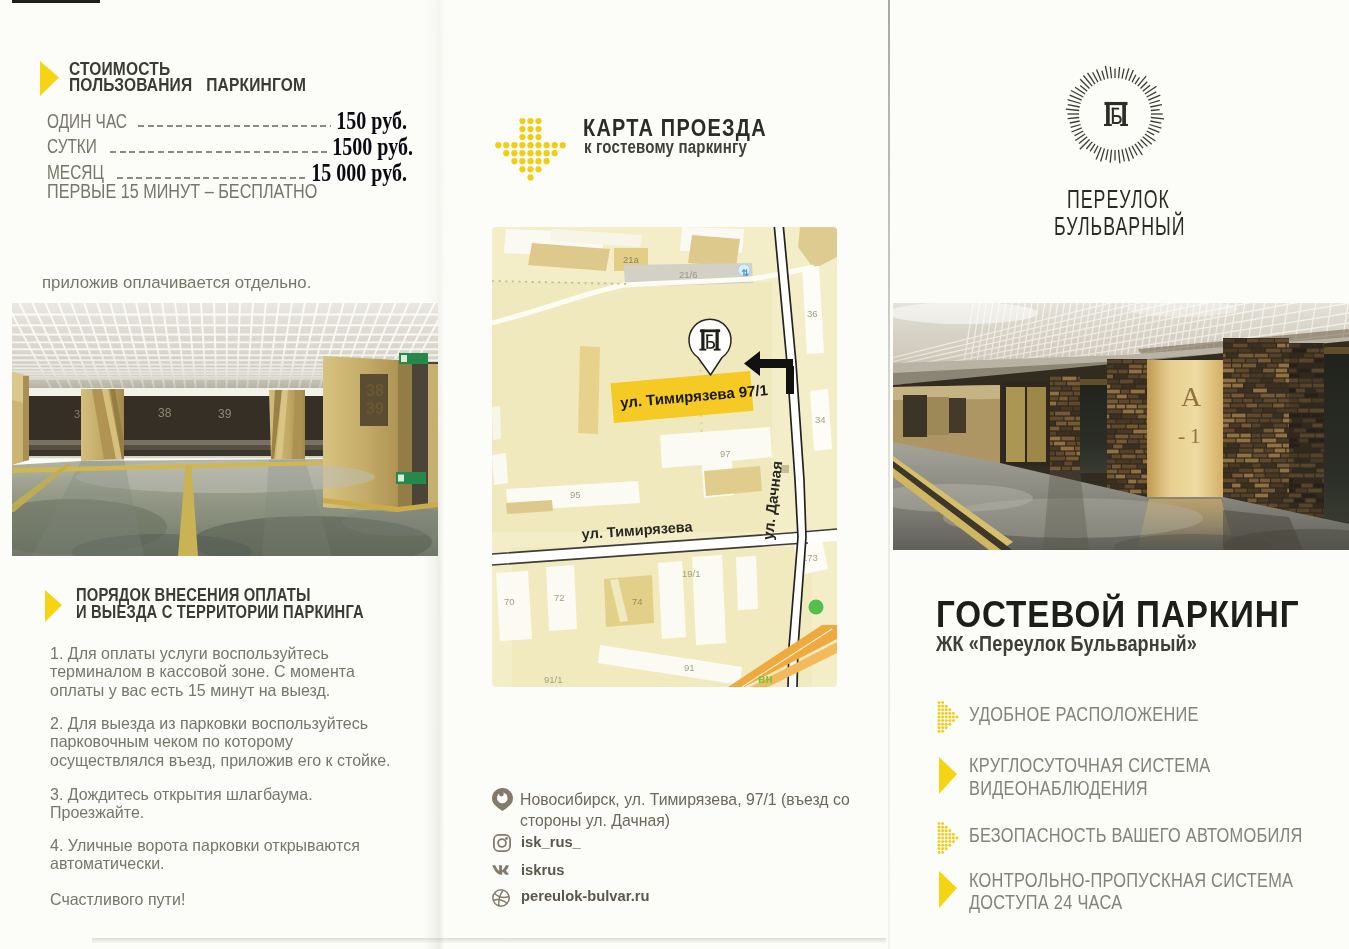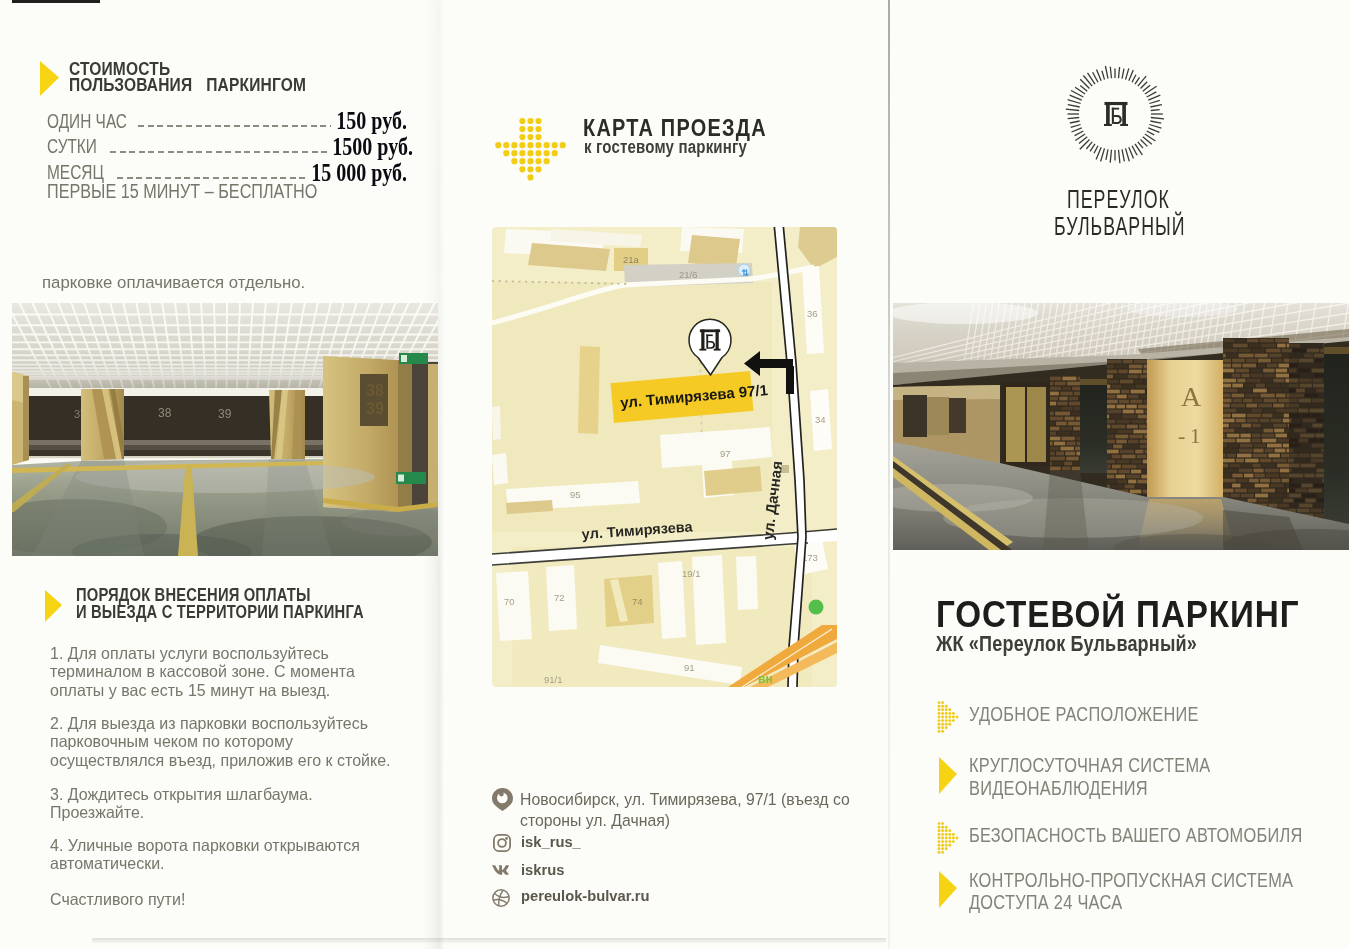--- a/index.html
+++ b/index.html
@@ -36,21 +36,21 @@
 <div class="abs gray cnd" style="left:46.5px;top:137px;font-size:19.3px;transform:scaleX(0.80);">СУТКИ</div>
 <div class="abs" style="left:110px;top:150.5px;width:217px;height:2.2px;background:repeating-linear-gradient(90deg,#8b8b80 0,#8b8b80 6px,transparent 6px,transparent 9.6px);"></div>
 <div class="abs cnd" style="left:263px;top:133.5px;width:150px;text-align:right;font-family:'Liberation Serif',serif;font-weight:700;font-size:26px;color:#0a0a12;transform:scaleX(0.77);transform-origin:100% 0;">1500 руб.</div>
 
 <div class="abs gray cnd" style="left:46.5px;top:163px;font-size:19.3px;transform:scaleX(0.80);">МЕСЯЦ</div>
 <div class="abs" style="left:117px;top:176.5px;width:189px;height:2.2px;background:repeating-linear-gradient(90deg,#8b8b80 0,#8b8b80 6px,transparent 6px,transparent 9.6px);"></div>
 <div class="abs cnd" style="left:257px;top:159.5px;width:150px;text-align:right;font-family:'Liberation Serif',serif;font-weight:700;font-size:26px;color:#0a0a12;transform:scaleX(0.77);transform-origin:100% 0;">15 000 руб.</div>
 
 <div class="abs gray cnd" style="left:46.5px;top:181.5px;font-size:19.3px;transform:scaleX(0.84);">ПЕРВЫЕ 15 МИНУТ – БЕСПЛАТНО</div>
 
-<div class="abs gray" style="left:42px;top:273px;width:364px;font-size:16.8px;">парковке оплачивается отдельно.</div>
+<div class="abs gray" style="left:42px;top:273px;width:364px;font-size:16.8px;">приложив оплачивается отдельно.</div>
 
 <svg class="abs" style="left:12px;top:302px;" width="426" height="254" viewBox="0 0 426 254">
       <defs>
         <linearGradient id="c1sh" x1="0" y1="0" x2="0" y2="1">
           <stop offset="0" stop-color="#ffffff" stop-opacity="0.5"></stop>
           <stop offset="0.45" stop-color="#f1efe8" stop-opacity="0.2"></stop>
           <stop offset="0.8" stop-color="#b4b1a4" stop-opacity="0.3"></stop>
           <stop offset="1" stop-color="#8e8a7a" stop-opacity="0.55"></stop>
         </linearGradient>
         <linearGradient id="floorg" x1="0" y1="0" x2="0" y2="1">

